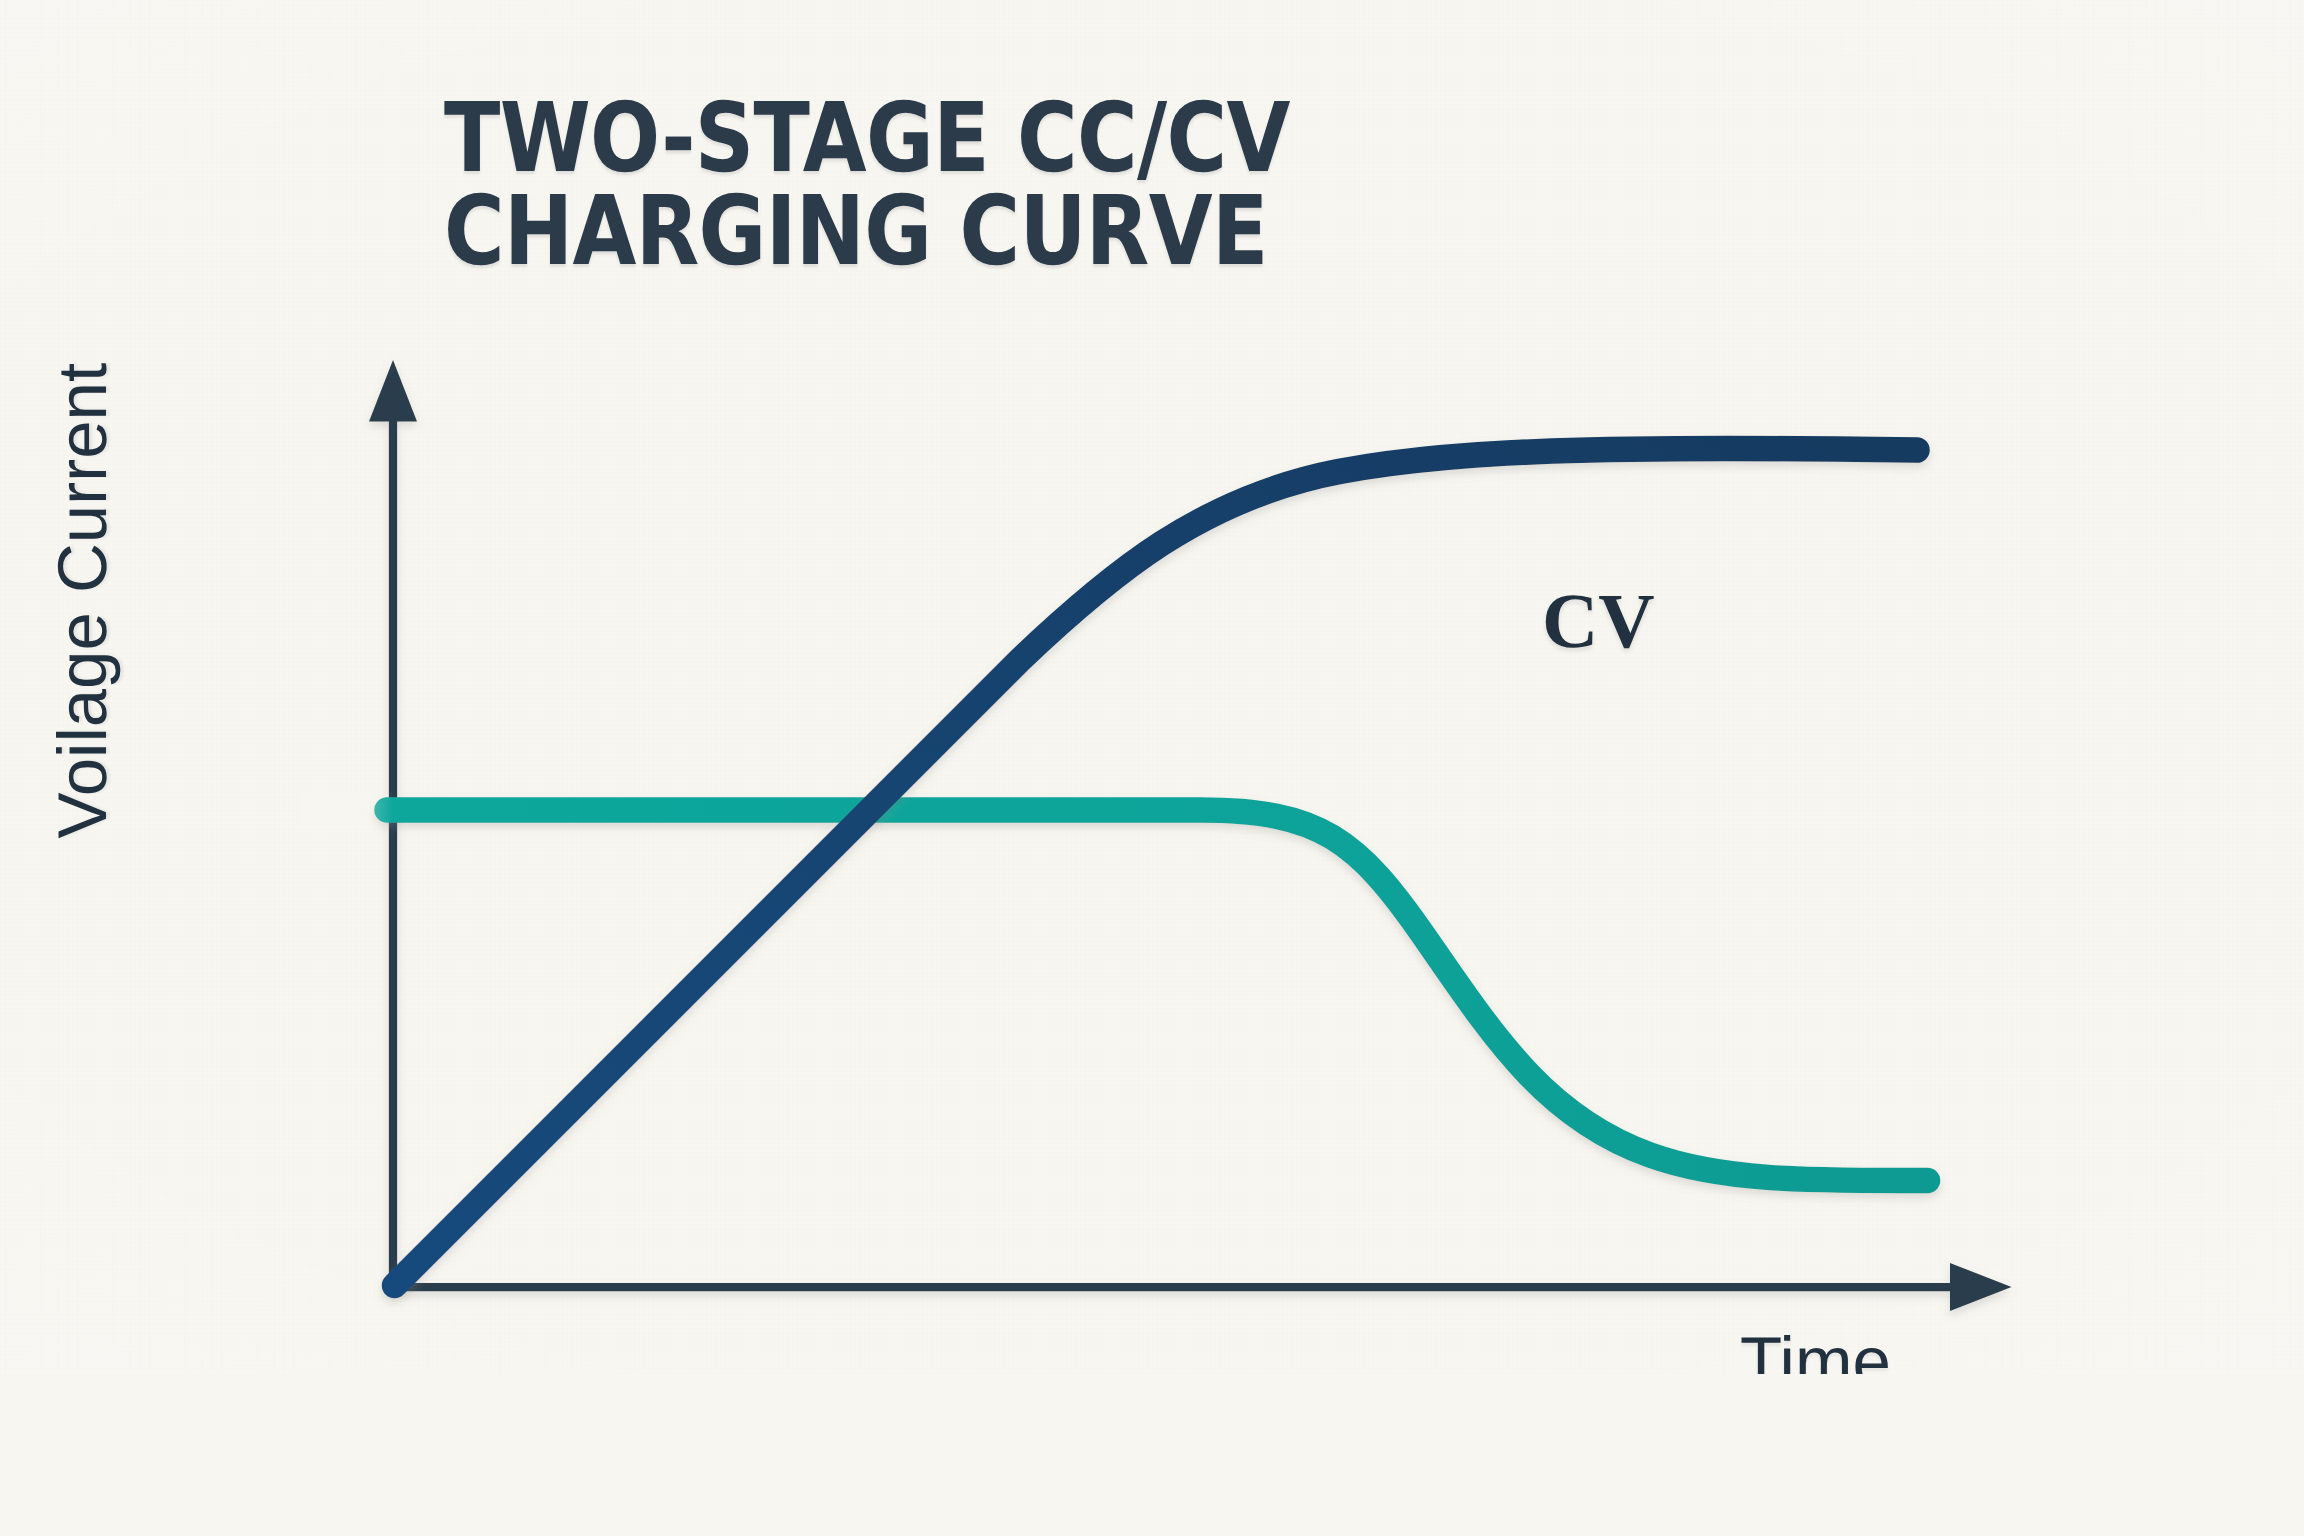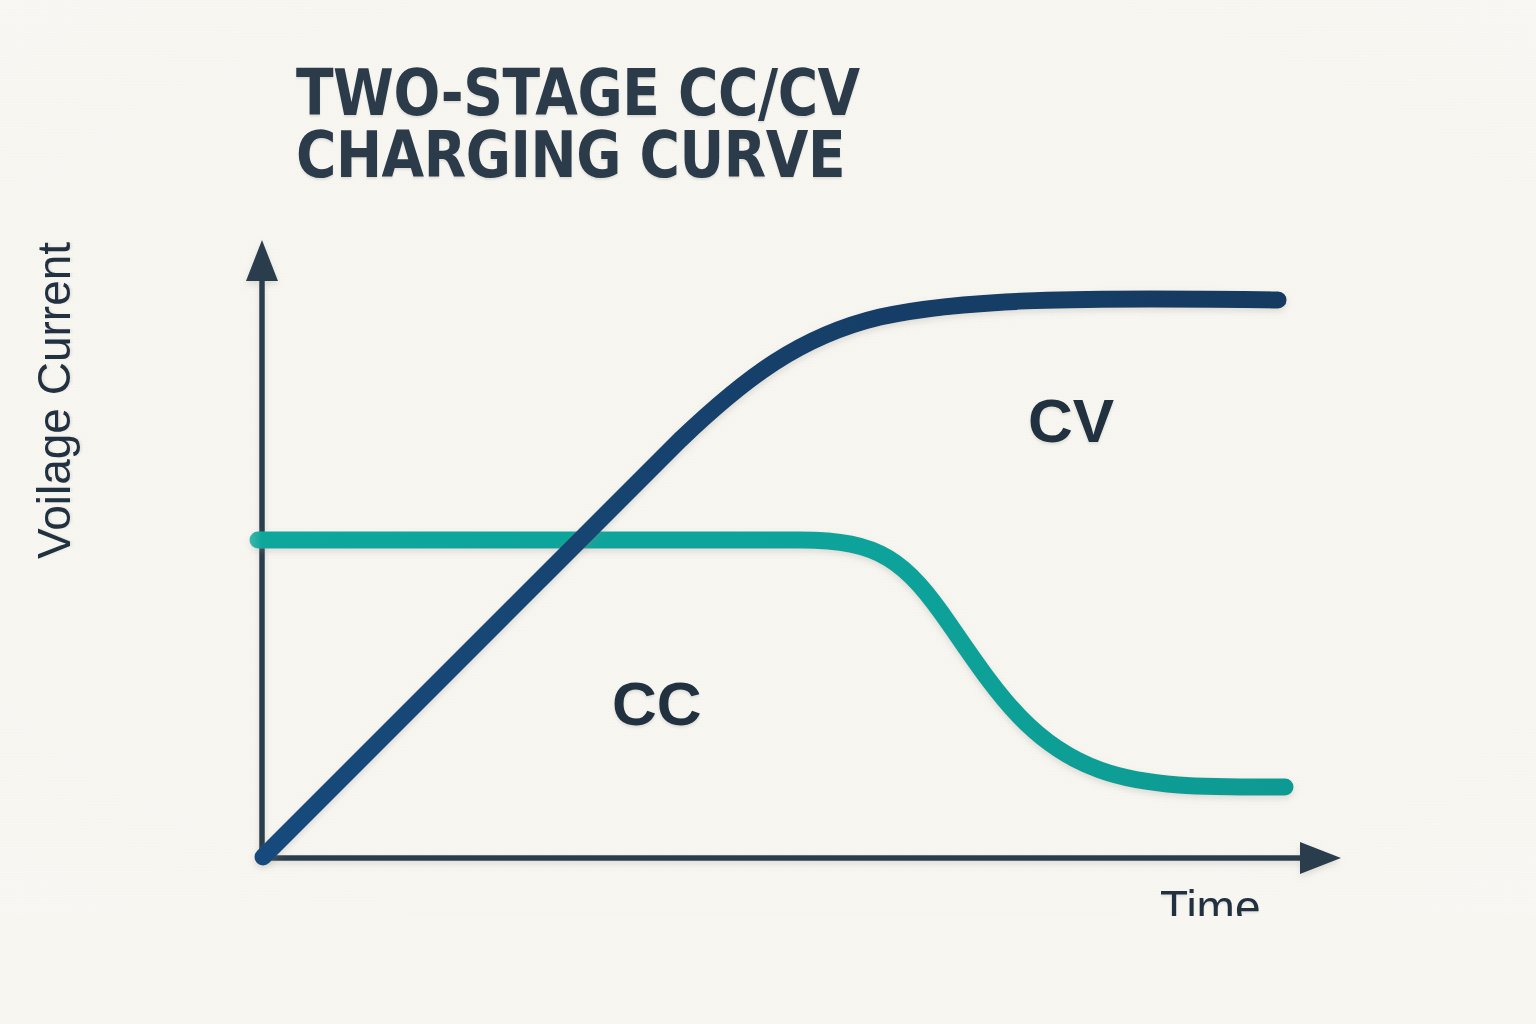--- a/index.html
+++ b/index.html
@@ -69,23 +69,23 @@
   }
   #xlabel {
     left: 1160px;
     top: 880px;
     text-align: center;
   }
 
   .region-label {
     position: absolute;
     color: #22313f;
-    font-family: Liberation Sans, sans-serif;
+    font-family: Liberation Serif, serif;
     font-weight: bold;
-    font-size: 62px;
+    font-size: 52px;
     letter-spacing: 0px;
     text-shadow: 0 2px 3px rgba(130,130,130,0.22);
   }
   #cc-label { left: 612px; top: 668px; }
   #cv-label { left: 1028px; top: 385px; }
 </style>
 </head>
 <body>
 
 <div id="page">
@@ -135,17 +135,16 @@
              C 745 378 800 336 880 317
              C 960 299 1080 297 1278 300" fill="none" stroke="url(#navyGrad)" stroke-width="17" stroke-linecap="round" stroke-linejoin="round" filter="url(#softshadow)"></path>
 
     <rect x="200" y="528" width="62" height="24" fill="url(#tealFade)"></rect>
   </svg>
 
   <div class="axis-label" id="ylabel">Voilage  Current</div>
 
   <div class="axis-label" id="xlabel">Time</div>
 
-  <div class="region-label" id="cc-label">CC</div>
 
   <div class="region-label" id="cv-label">CV</div>
 
 </div>
 
 </body></html>

